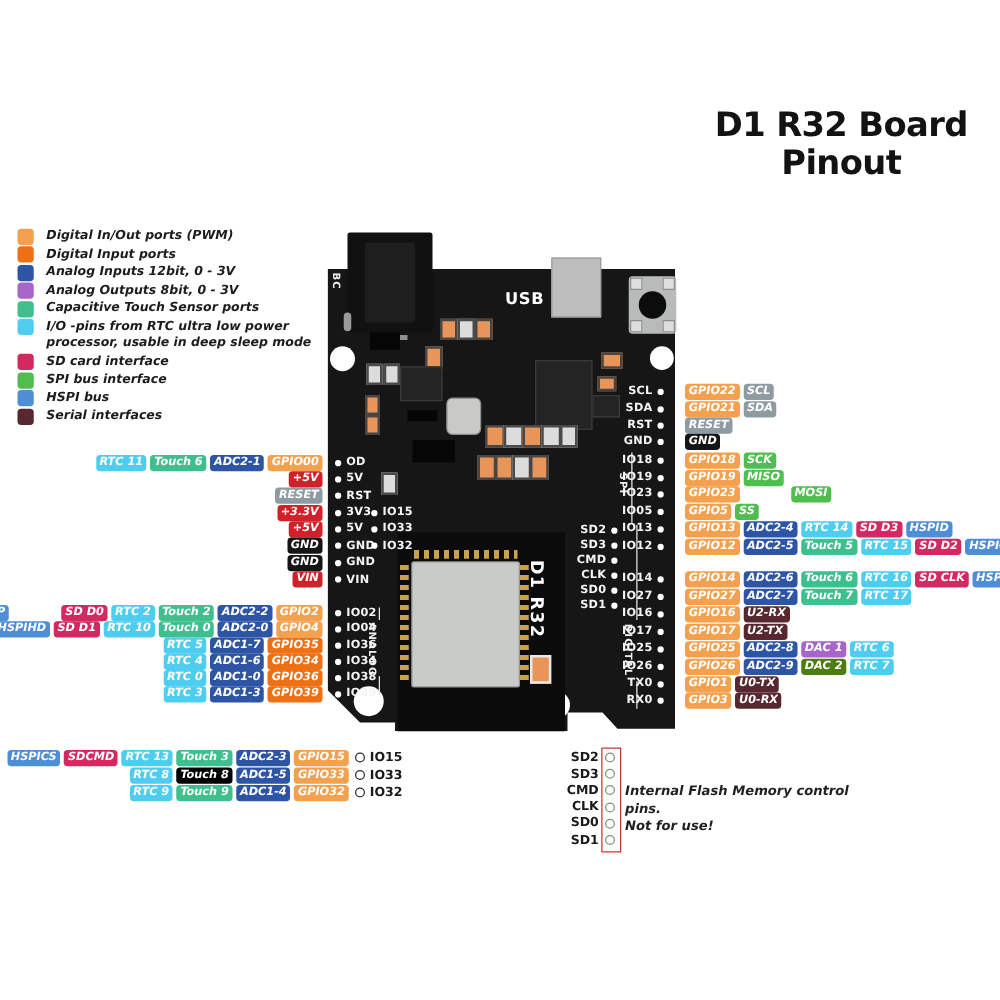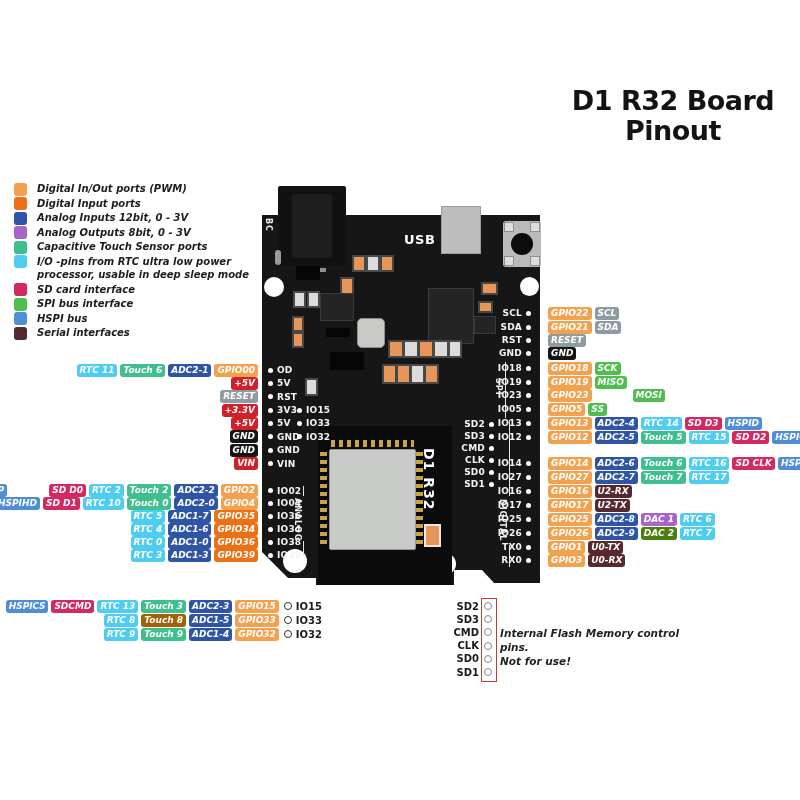--- a/index.html
+++ b/index.html
@@ -513,21 +513,21 @@
         <span class="chip" style="background: rgb(212, 41, 96);">SDCMD</span>
         <span class="chip" style="background: rgb(78, 205, 240);">RTC 13</span>
         <span class="chip" style="background: rgb(63, 190, 142);">Touch 3</span>
         <span class="chip" style="background: rgb(46, 85, 165);">ADC2-3</span>
         <span class="chip" style="background: rgb(243, 161, 78);">GPIO15</span>
         <span class="opin"></span>
         <span class="plabel">IO15</span>
       </div>
       <div class="crow" style="top: 613px; right: 478px;">
         <span class="chip" style="background: rgb(78, 205, 240);">RTC 8</span>
-        <span class="chip" style="background: #a16207;">Touch 8</span>
+        <span class="chip" style="background: #000000;">Touch 8</span>
         <span class="chip" style="background: rgb(46, 85, 165);">ADC1-5</span>
         <span class="chip" style="background: rgb(243, 161, 78);">GPIO33</span>
         <span class="opin"></span>
         <span class="plabel">IO33</span>
       </div>
       <div class="crow" style="top: 627px; right: 478px;">
         <span class="chip" style="background: rgb(78, 205, 240);">RTC 9</span>
         <span class="chip" style="background: rgb(63, 190, 142);">Touch 9</span>
         <span class="chip" style="background: rgb(46, 85, 165);">ADC1-4</span>
         <span class="chip" style="background: rgb(243, 161, 78);">GPIO32</span>

